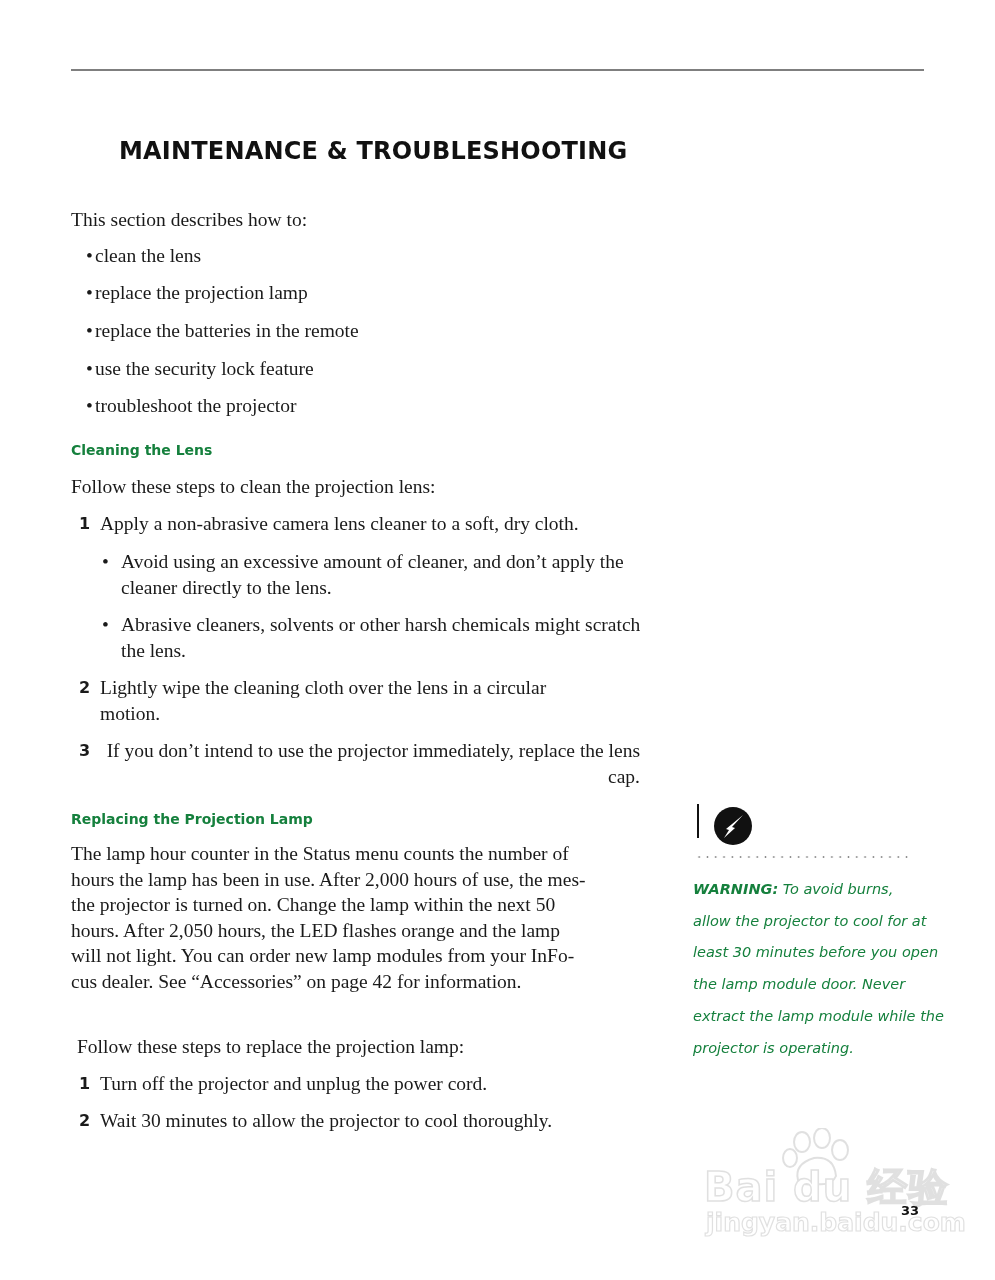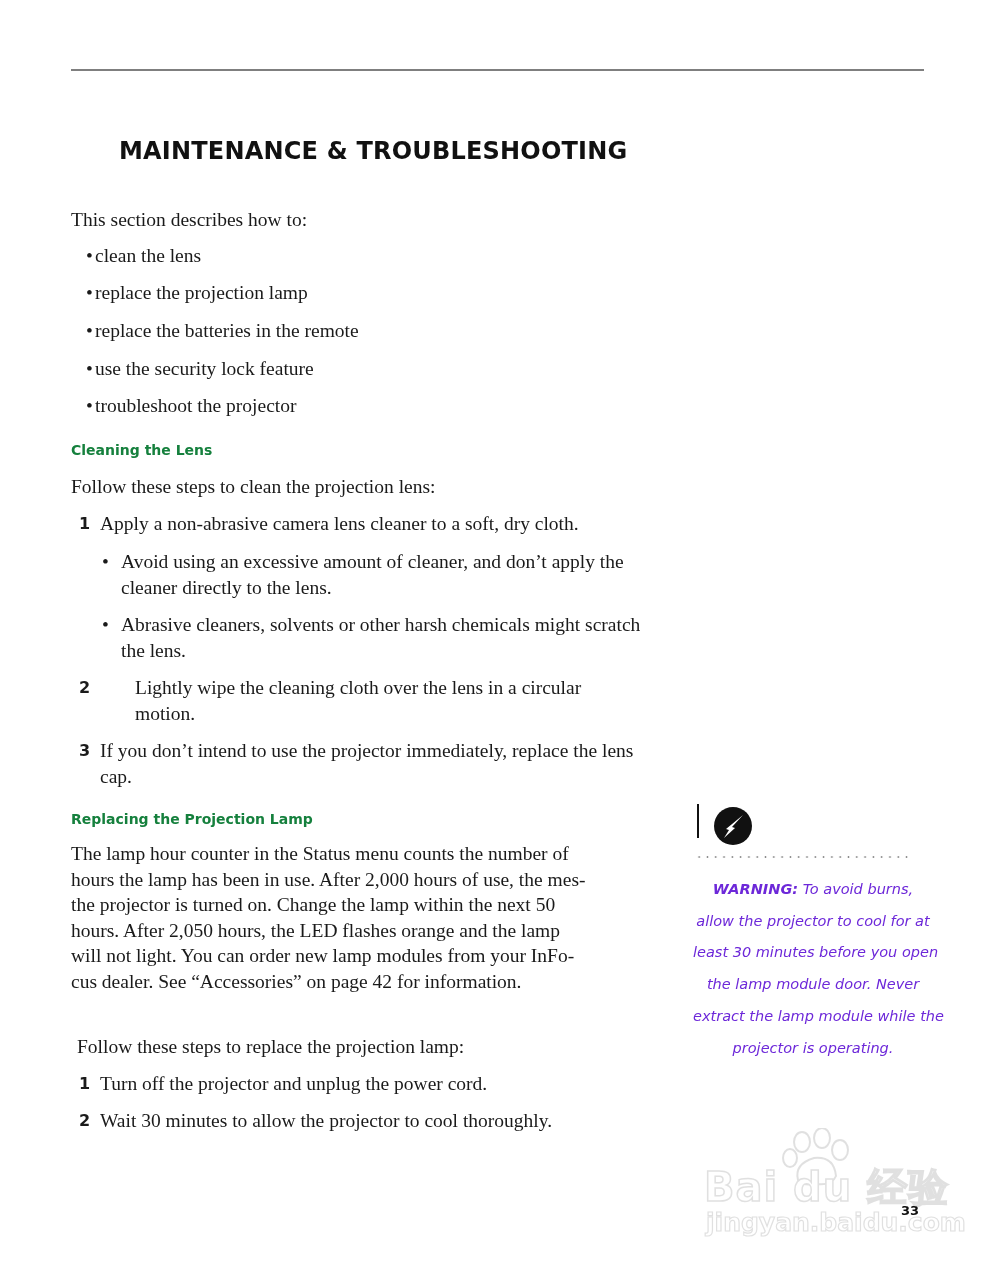--- a/index.html
+++ b/index.html
@@ -142,22 +142,21 @@
     }
     .warn-text {
       position: absolute;
       left: 693px;
       top: 874px;
       width: 240px;
       font-family: "DejaVu Sans", "Liberation Sans", sans-serif;
       font-style: italic;
       font-size: 14.5px;
       line-height: 31.7px;
-      color: #6d28d9;
-      text-align: center;
+      color: #15803d;
     }
     .warn-text span {
       display: block;
       white-space: nowrap;
     }
     .warn-text .label {
       display: inline;
       font-weight: bold;
     }
     .page-number {
@@ -244,25 +243,25 @@
   <span class="dot">•</span>
   <span class="txt">Avoid using an excessive amount of cleaner, and don’t apply the cleaner directly to the lens.</span>
 </div>
 <div class="subbullet" style="top:612px;">
   <span class="dot">•</span>
   <span class="txt">Abrasive cleaners, solvents or other harsh chemicals might scratch the lens.</span>
 </div>
 
 <div class="step" style="top:675px;">
   <span class="num">2</span>
-  <span class="txt" style="width:500px;margin-left:35px;">Lightly wipe the cleaning cloth over the lens in a circular motion.</span>
+  <span class="txt" style="width:500px;">Lightly wipe the cleaning cloth over the lens in a circular motion.</span>
 </div>
 <div class="step" style="top:738px;">
   <span class="num">3</span>
-  <span class="txt" style="width:540px;">If you don’t intend to use the projector immediately, replace the lens cap.</span>
+  <span class="txt" style="width:540px;text-align:right;">If you don’t intend to use the projector immediately, replace the lens cap.</span>
 </div>
 
 <div class="subhead" style="top:811px;">Replacing the Projection Lamp</div>
 
 <div class="para" style="top:841px;">
   <span>The lamp hour counter in the Status menu counts the number of</span>
   <span>hours the lamp has been in use. After 2,000 hours of use, the mes-</span>
   <span>the projector is turned on. Change the lamp within the next 50</span>
   <span>hours. After 2,050 hours, the LED flashes orange and the lamp</span>
   <span>will not light. You can order new lamp modules from your InFo-</span>

